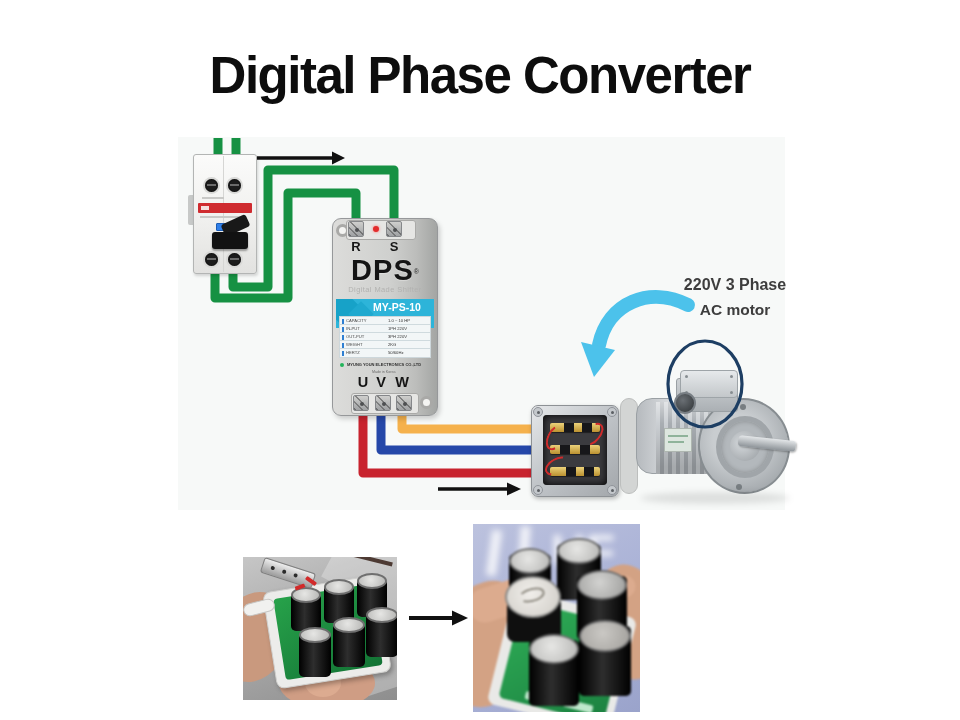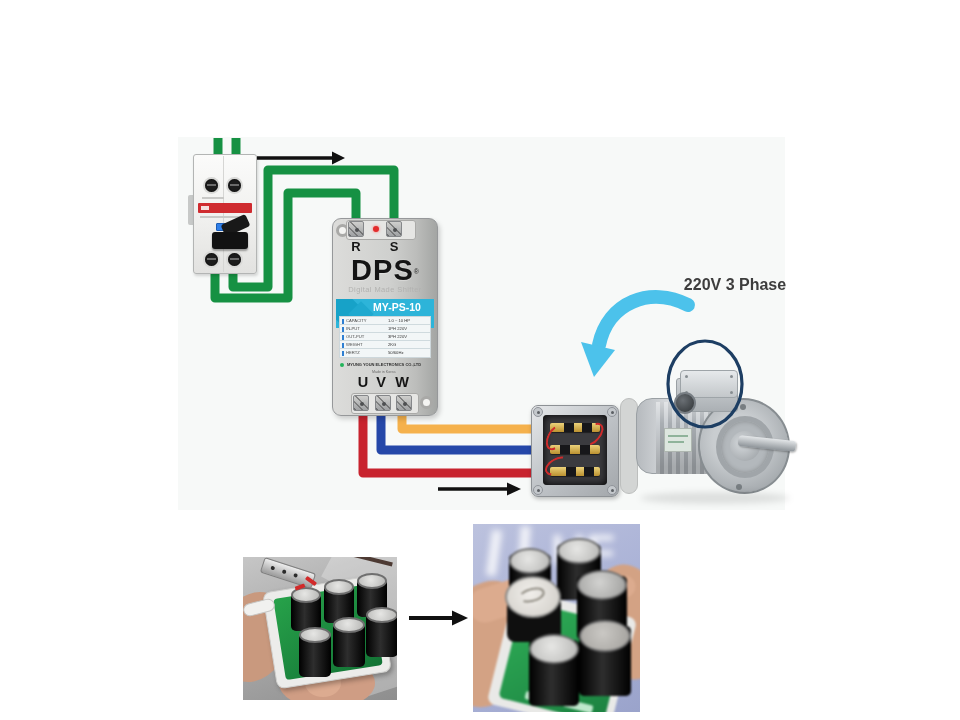--- a/index.html
+++ b/index.html
@@ -157,20 +157,21 @@
   #photo2 .scribble{position:absolute;left:14px;top:12px;width:26px;height:14px;border:2px solid #8e8a80;border-radius:50%;
     border-left-color:transparent;transform:rotate(-15deg);}
 
   .arrowline{stroke:#111111;}
 </style>
 </head>
 <body>
 
 <div id="stage">
 
+  <div id="title">Digital Phase Converter</div>
 
   <div id="diagram-bg"></div>
 
   <svg class="overlay" width="960" height="720">
     <polyline points="218,138 218,186" fill="none" stroke="#169143" stroke-width="9"></polyline>
     <polyline points="236,138 236,186" fill="none" stroke="#169143" stroke-width="9"></polyline>
     <polyline points="233,258 233,287 268,287 268,170 394,170 394,221" fill="none" stroke="#169143" stroke-width="9" stroke-linejoin="round"></polyline>
     <polyline points="215,258 215,298 288,298 288,193 356,193 356,221" fill="none" stroke="#169143" stroke-width="9" stroke-linejoin="round"></polyline>
     <polyline points="363,408 363,473 545,473" fill="none" stroke="#c8232e" stroke-width="9" stroke-linejoin="round"></polyline>
     <polyline points="381,408 381,450 545,450" fill="none" stroke="#2547a8" stroke-width="9" stroke-linejoin="round"></polyline>
@@ -303,20 +304,21 @@
         <i style="left:49px;top:4px;"></i>
         <i style="left:4px;top:20px;"></i>
         <i style="left:49px;top:20px;"></i>
     </div>
     <div class="gland"></div>
     <div class="shadow"></div>
   </div>
 
   <div id="motor-label" class="abs">
     <div class="l1">220V 3 Phase</div>
+    <div class="l2">AC motor</div>
   </div>
 
   <div id="photo1" class="abs photo">
     <div class="streak" style="left:86px;top:-12px;width:90px;height:56px;transform:rotate(28deg);"></div>
     <div class="streak" style="left:110px;top:90px;width:80px;height:40px;transform:rotate(-18deg);"></div>
     <div class="hand" style="left:-24px;top:34px;width:70px;height:92px;background:#c9997e;transform:rotate(18deg);"></div>
     <div class="hand" style="left:36px;top:100px;width:96px;height:52px;background:#cf9d84;"></div>
     <div class="hand" style="left:62px;top:112px;width:36px;height:28px;background:#dcab90;"></div>
     <div class="baseplate"></div>
     <div class="pcb"></div>

